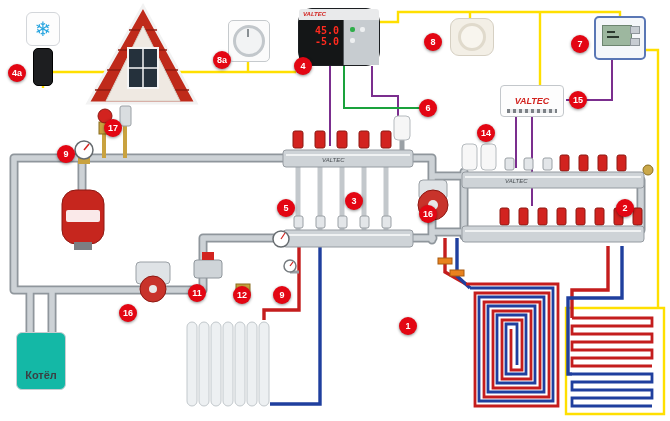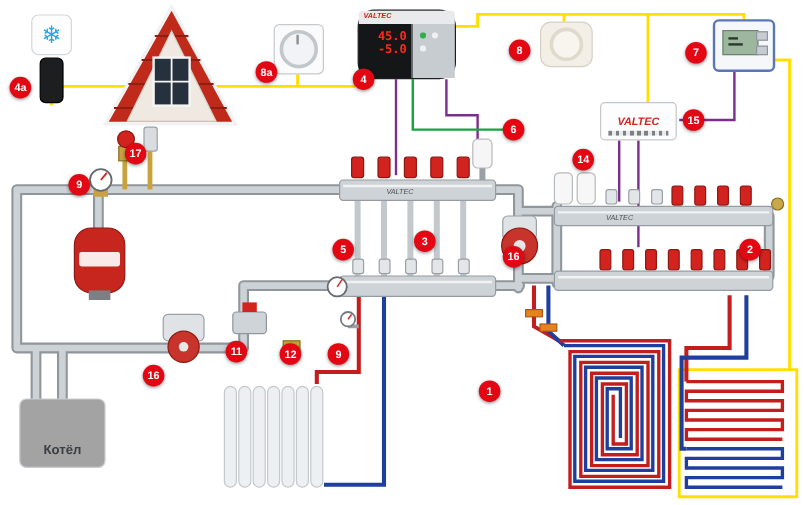--- a/index.html
+++ b/index.html
@@ -43,21 +43,21 @@
   .b72{left:4px;top:10px;width:12px;height:2px;}
   .btn7{position:absolute;width:8px;height:6px;background:#c7ccd2;border:1px solid #8e959b;}
   .b73{right:4px;top:8px;} .b74{right:4px;top:20px;}
   
   .module15{left:500px;top:85px;width:64px;height:32px;background:#fdfdfd;border:1px solid #c3c7cb;border-radius:4px;
             display:flex;align-items:center;justify-content:center;}
   .mod-brand{color:#d2231f;font-size:9px;font-weight:bold;font-style:italic;}
   .module15:after{content:"";position:absolute;left:6px;bottom:3px;right:6px;height:4px;
                   background:repeating-linear-gradient(90deg,#7c8186 0 3px,#e8eaec 3px 6px);}
   
-  .boiler{left:16px;top:332px;width:72px;height:58px;background:#a3a3a3;border:1.5px solid #c9ced2;border-radius:6px;
+  .boiler{left:16px;top:332px;width:50px;height:58px;background:#14b8a6;border:1.5px solid #c9ced2;border-radius:6px;
           display:flex;align-items:flex-end;justify-content:center;padding-bottom:8px;}
   .boiler-label{font-size:11px;color:#3b3f43;font-weight:600;}
 </style>
 </head>
 <body>
 
 <div id="stage">
 
 <svg width="670" height="421" viewBox="0 0 670 421">
   <defs>

